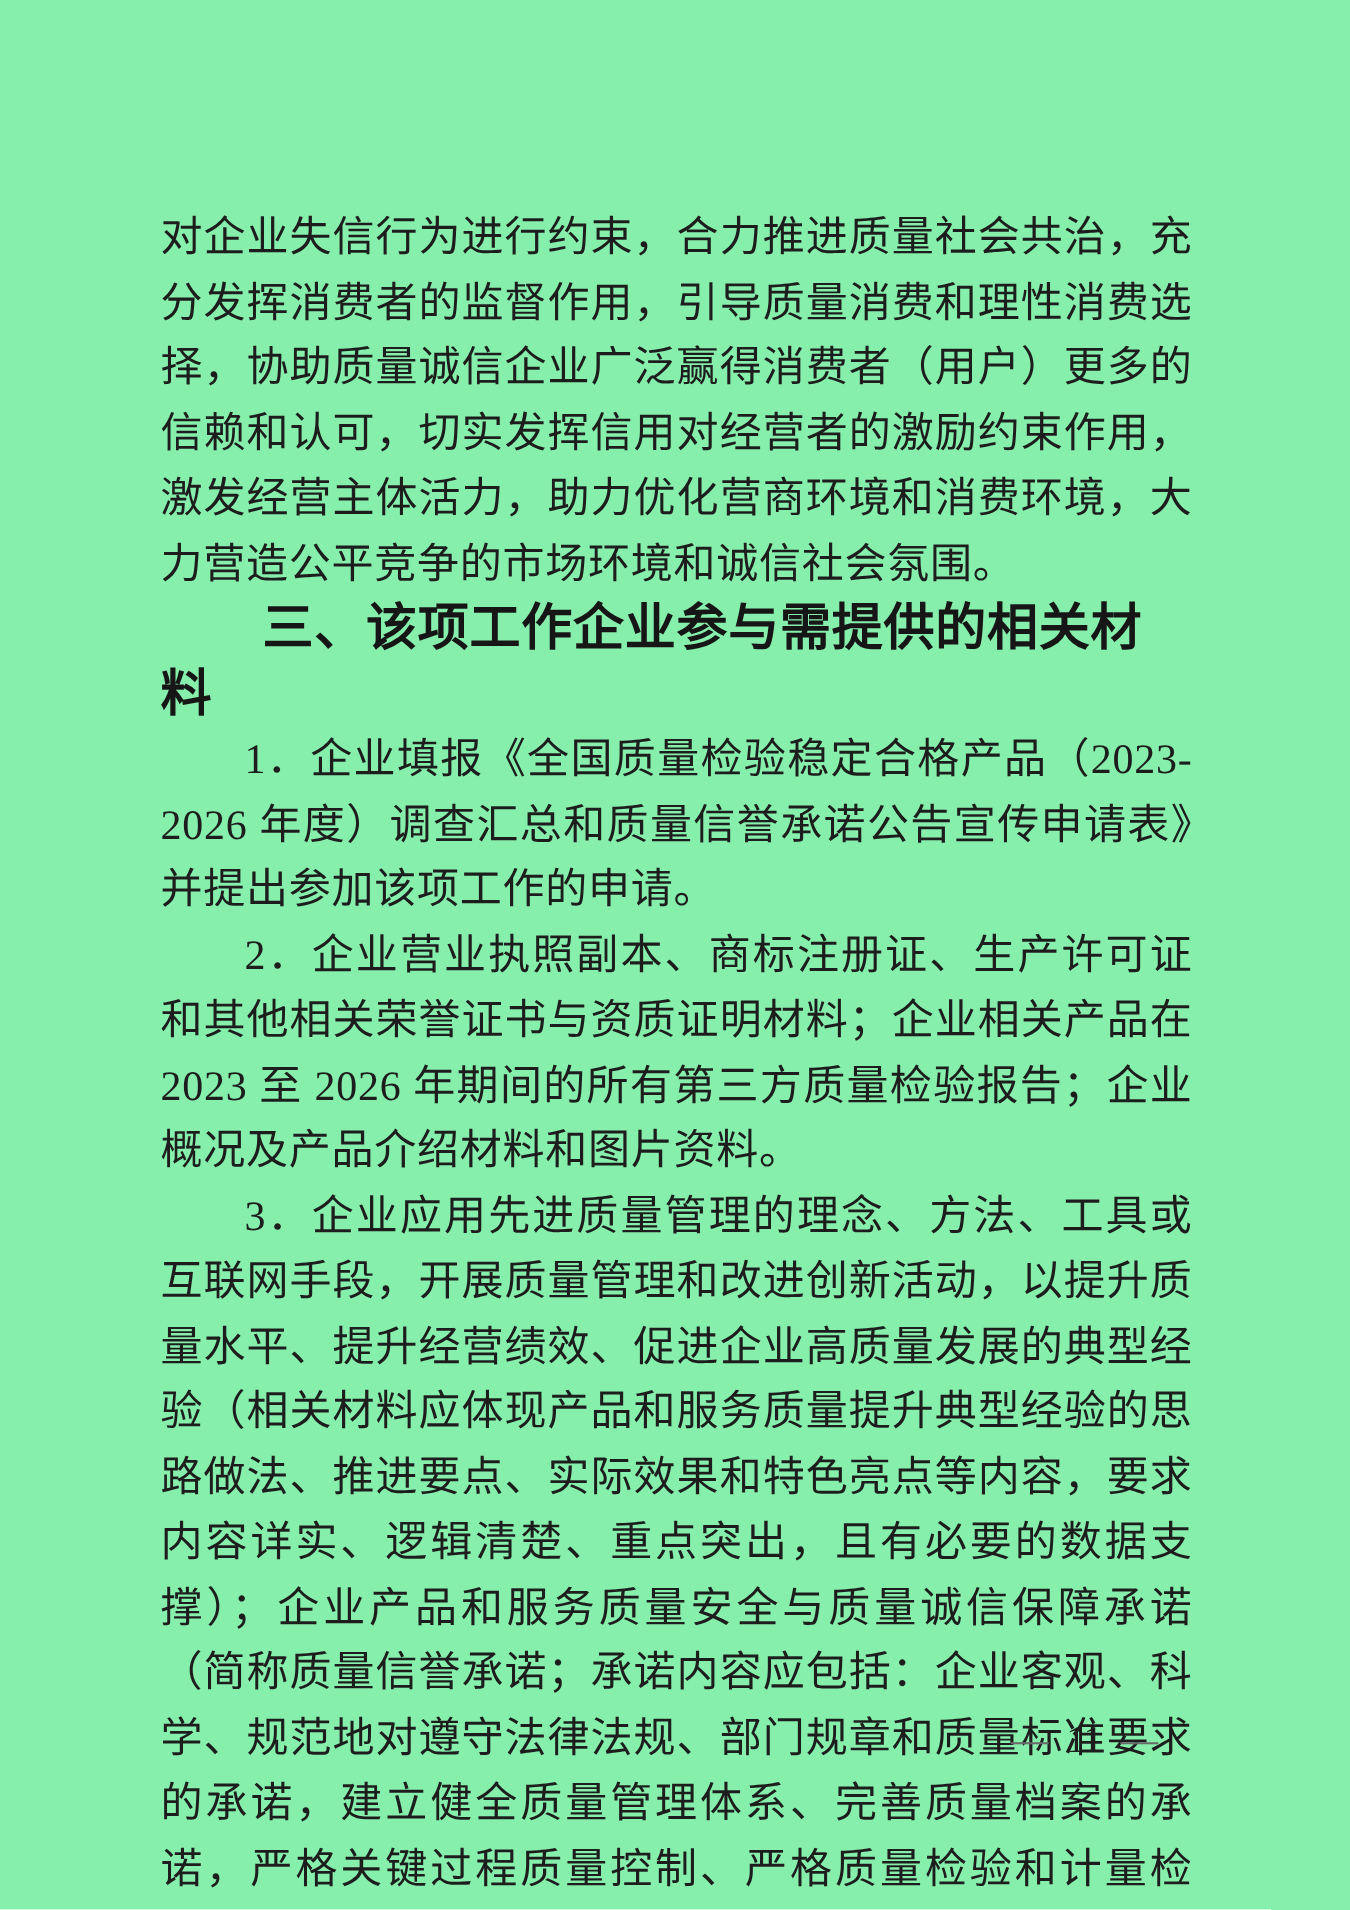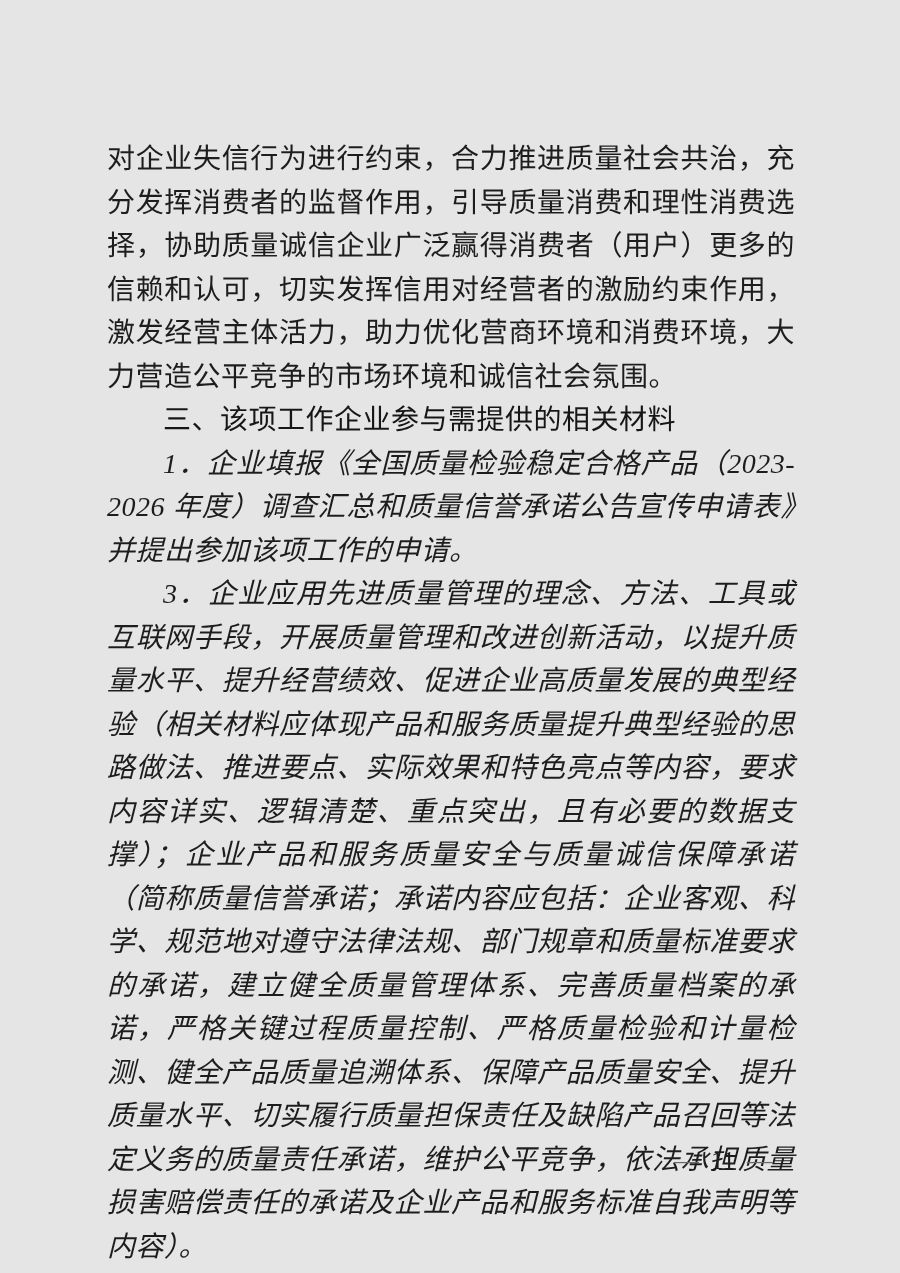--- a/index.html
+++ b/index.html
@@ -5,47 +5,46 @@
 <style>
   html, body {
     margin: 0;
     padding: 0;
     background: #ffffff;
   }
   .page {
     position: relative;
     width: 900px;
     height: 1273px;
-    background: #e5e5e5;
+    background: #86efac;
     overflow: hidden;
     font-family: "Liberation Serif", "DejaVu Serif", serif;
     color: #1d1d1d;
   }
   .content {
     position: absolute;
     left: 107px;
     top: 137px;
     width: 688px;
   }
   .body-par {
     margin: 0;
     font-size: 28px;
     line-height: 43.5px;
     text-align: justify;
     letter-spacing: 0.5px;
   }
   .body-par.indent {
     text-indent: 2em;
-    font-style: italic;
   }
   .section-heading {
     margin: 0;
-    font-size: 28px;
+    font-size: 34px;
     line-height: 43.5px;
-    font-weight: 400;
+    font-weight: 700;
     font-family: "Liberation Sans", "DejaVu Sans", sans-serif;
     text-indent: 2em;
     letter-spacing: 0.5px;
     color: #161616;
   }
   .page-footer {
     position: absolute;
     top: 1146px;
     left: 663px;
     width: 120px;
@@ -67,20 +66,21 @@
   }
 </style>
 </head>
 <body>
 
 <div class="page">
   <div class="content">
     <p class="body-par">对企业失信行为进行约束，合力推进质量社会共治，充分发挥消费者的监督作用，引导质量消费和理性消费选择，协助质量诚信企业广泛赢得消费者（用户）更多的信赖和认可，切实发挥信用对经营者的激励约束作用，激发经营主体活力，助力优化营商环境和消费环境，大力营造公平竞争的市场环境和诚信社会氛围。</p>
     <h3 class="section-heading">三、该项工作企业参与需提供的相关材料</h3>
     <p class="body-par indent">1．企业填报《全国质量检验稳定合格产品（2023-2026 年度）调查汇总和质量信誉承诺公告宣传申请表》并提出参加该项工作的申请。</p>
+    <p class="body-par indent">2．企业营业执照副本、商标注册证、生产许可证和其他相关荣誉证书与资质证明材料；企业相关产品在 2023 至 2026 年期间的所有第三方质量检验报告；企业概况及产品介绍材料和图片资料。</p>
     <p class="body-par indent">3．企业应用先进质量管理的理念、方法、工具或互联网手段，开展质量管理和改进创新活动，以提升质量水平、提升经营绩效、促进企业高质量发展的典型经验（相关材料应体现产品和服务质量提升典型经验的思路做法、推进要点、实际效果和特色亮点等内容，要求内容详实、逻辑清楚、重点突出，且有必要的数据支撑）；企业产品和服务质量安全与质量诚信保障承诺（简称质量信誉承诺；承诺内容应包括：企业客观、科学、规范地对遵守法律法规、部门规章和质量标准要求的承诺，建立健全质量管理体系、完善质量档案的承诺，严格关键过程质量控制、严格质量检验和计量检测、健全产品质量追溯体系、保障产品质量安全、提升质量水平、切实履行质量担保责任及缺陷产品召回等法定义务的质量责任承诺，维护公平竞争，依法承担质量损害赔偿责任的承诺及企业产品和服务标准自我声明等内容）。</p>
   </div>
 
   <div class="page-footer">
     <span class="footer-dash">—</span>
     <span class="footer-number">11</span>
     <span class="footer-dash">—</span>
   </div>
 </div>
 

